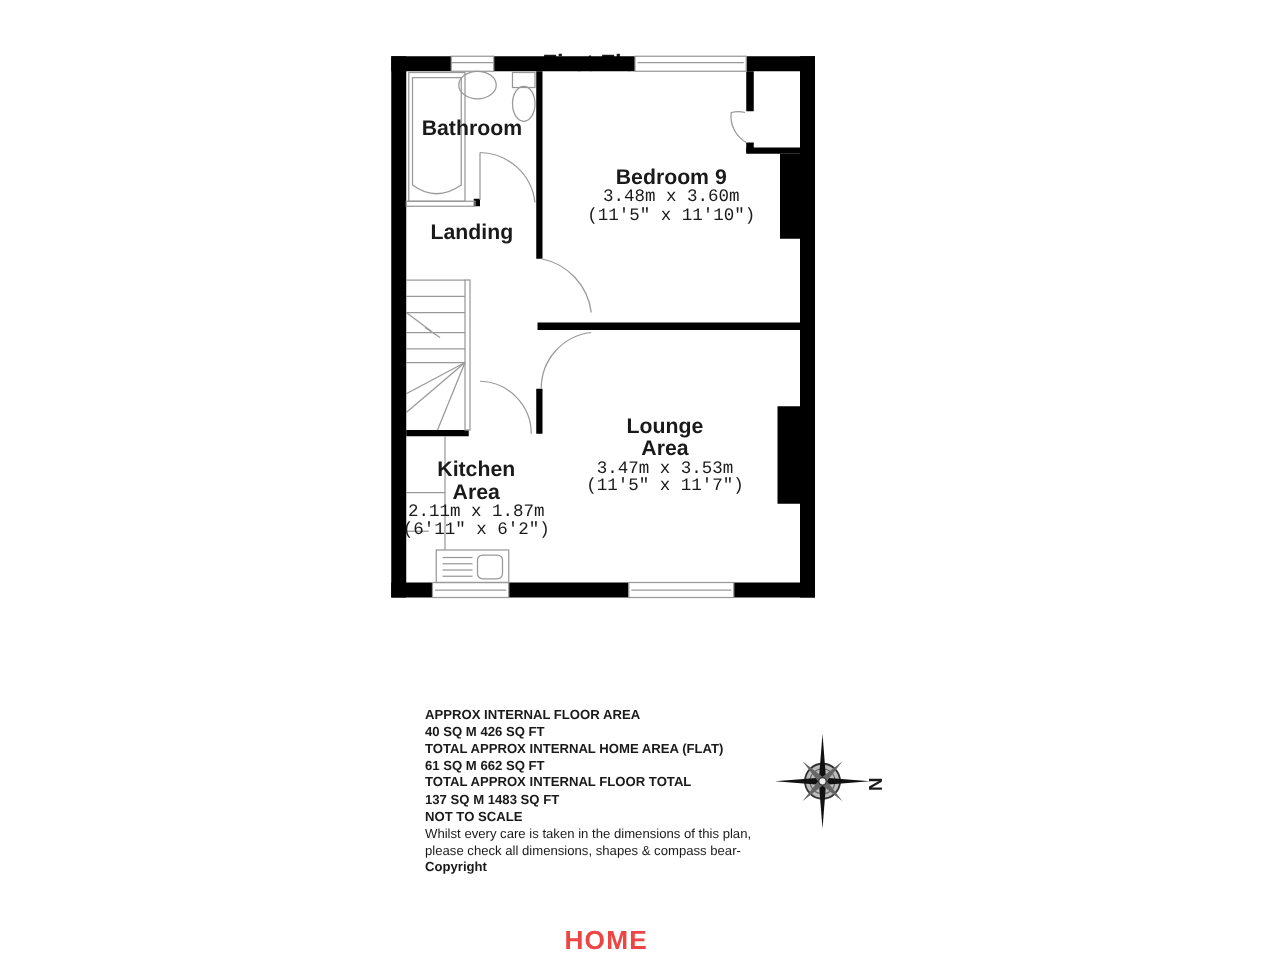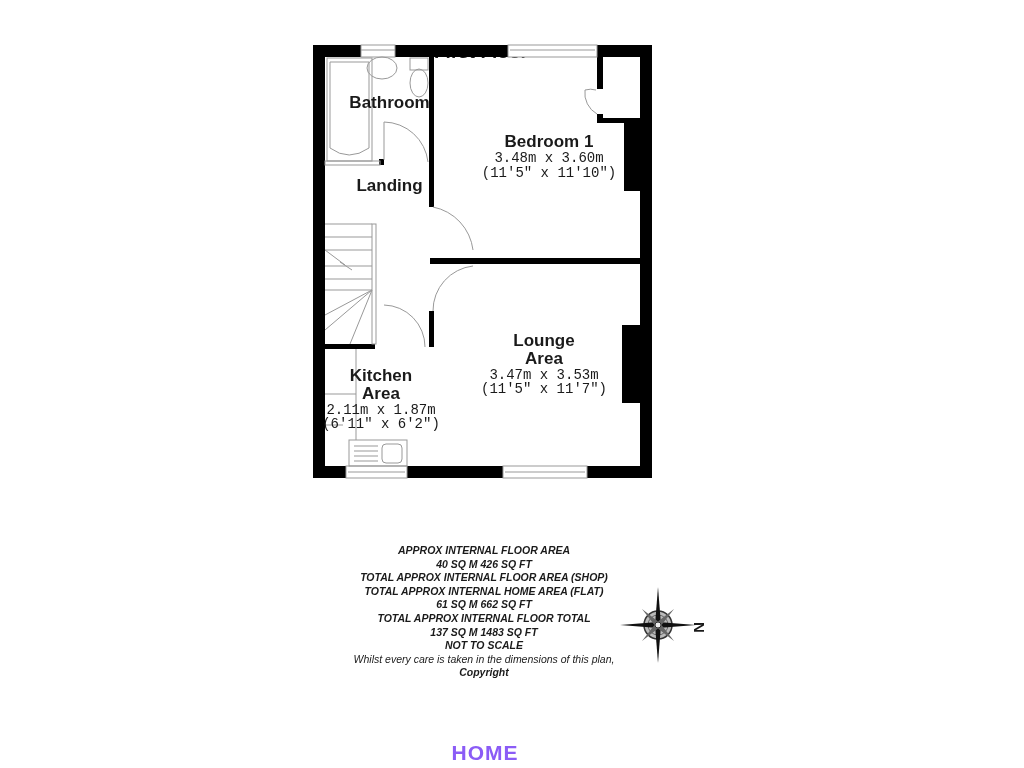--- a/index.html
+++ b/index.html
@@ -1,24 +1,24 @@
 <!DOCTYPE html>
 <html><head>
   <meta charset="utf-8">
   <style>
     html, body { margin: 0; padding: 0; background: #ffffff; }
     body { width: 1024px; height: 768px; position: relative; overflow: hidden; font-family: "Liberation Sans", sans-serif; color: #1a1a1a; }
     .title { position: absolute; left: 0; width: 962px; top: 1px; text-align: center; font-size: 19px; font-weight: bold; margin-top: 40px; }
     svg.plan { position: absolute; left: 0; top: 0; }
-    .room-label { position: absolute; text-align: center; line-height: 1.05; margin-left: 12px; }
+    .room-label { position: absolute; text-align: center; line-height: 1.05; }
     .room-name { font-weight: bold; font-size: 17px; }
     .room-dim { font-size: 14px; font-family: Liberation Mono, monospace; }
-    .info { position: absolute; left: 340px; width: 288px; top: 544px; text-align: center; font-size: 10.5px; line-height: 13.6px; font-style: italic; }
+    .info { position: absolute; left: 340px; width: 288px; top: 566px; font-size: 10.5px; line-height: 13.6px; }
     .info .b { font-weight: bold; }
-    .logo { position: absolute; left: 440px; width: 90px; top: 741px; text-align: center; font-size: 21px; font-weight: bold; color: #8b5cf6; letter-spacing: 1px; }
+    .logo { position: absolute; left: 440px; width: 90px; top: 741px; text-align: center; font-size: 21px; font-weight: bold; color: #ef4444; letter-spacing: 1px; }
     .compass { position: absolute; left: 618px; top: 585px; }
     .compass-n { position: absolute; left: 694px; top: 619px; font-size: 15px; font-weight: bold; transform: rotate(90deg); }
   </style>
 </head>
 <body>
 
 <div class="title">First Floor</div>
 
 <svg class="plan" width="1024" height="500" viewBox="0 0 1024 500">
 
@@ -114,47 +114,47 @@
   </g>
 </svg>
 
 <div class="room-label" style="left:325px; top:94px; width:105px;">
   <div class="room-name">Bathroom</div>
 </div>
 <div class="room-label" style="left:325px; top:177px; width:105px;">
   <div class="room-name">Landing</div>
 </div>
 <div class="room-label" style="left:434px; top:133px; width:206px;">
-  <div class="room-name">Bedroom 1</div>
+  <div class="room-name">Bedroom 9</div>
   <div class="room-dim">3.48m x 3.60m</div>
   <div class="room-dim">(11'5" x 11'10")</div>
 </div>
 <div class="room-label" style="left:430px; top:332px; width:204px;">
   <div class="room-name">Lounge</div>
   <div class="room-name">Area</div>
   <div class="room-dim">3.47m x 3.53m</div>
   <div class="room-dim">(11'5" x 11'7")</div>
 </div>
-<div class="room-label" style="left:308px; top:367px; width:122px;text-align:center;">
+<div class="room-label" style="left:320px; top:367px; width:122px;text-align:center;">
   <div class="room-name">Kitchen</div>
   <div class="room-name">Area</div>
   <div class="room-dim">2.11m x 1.87m</div>
   <div class="room-dim">(6'11" x 6'2")</div>
 </div>
 
 <div class="info">
   <div class="b">APPROX INTERNAL FLOOR AREA</div>
   <div class="b">40 SQ M 426 SQ FT</div>
-  <div class="b">TOTAL APPROX INTERNAL FLOOR AREA (SHOP)</div>
   <div class="b">TOTAL APPROX INTERNAL HOME AREA (FLAT)</div>
   <div class="b">61 SQ M 662 SQ FT</div>
   <div class="b">TOTAL APPROX INTERNAL FLOOR TOTAL</div>
   <div class="b">137 SQ M 1483 SQ FT</div>
   <div class="b">NOT TO SCALE</div>
   <div>Whilst every care is taken in the dimensions of this plan,</div>
+  <div>please check all dimensions, shapes &amp; compass bear-</div>
   <div class="b">Copyright</div>
 </div>
 
 <div class="logo">HOME</div>
 
 <svg class="compass" width="80" height="80" viewBox="-40 -40 80 80">
   <circle r="14" fill="#bbb" stroke="#333" stroke-width="1.5"></circle>
   <circle r="10" fill="none" stroke="#666" stroke-width="1"></circle>
   <g fill="#111">
     <polygon points="0,-38 3,0 0,38 -3,0"></polygon>

